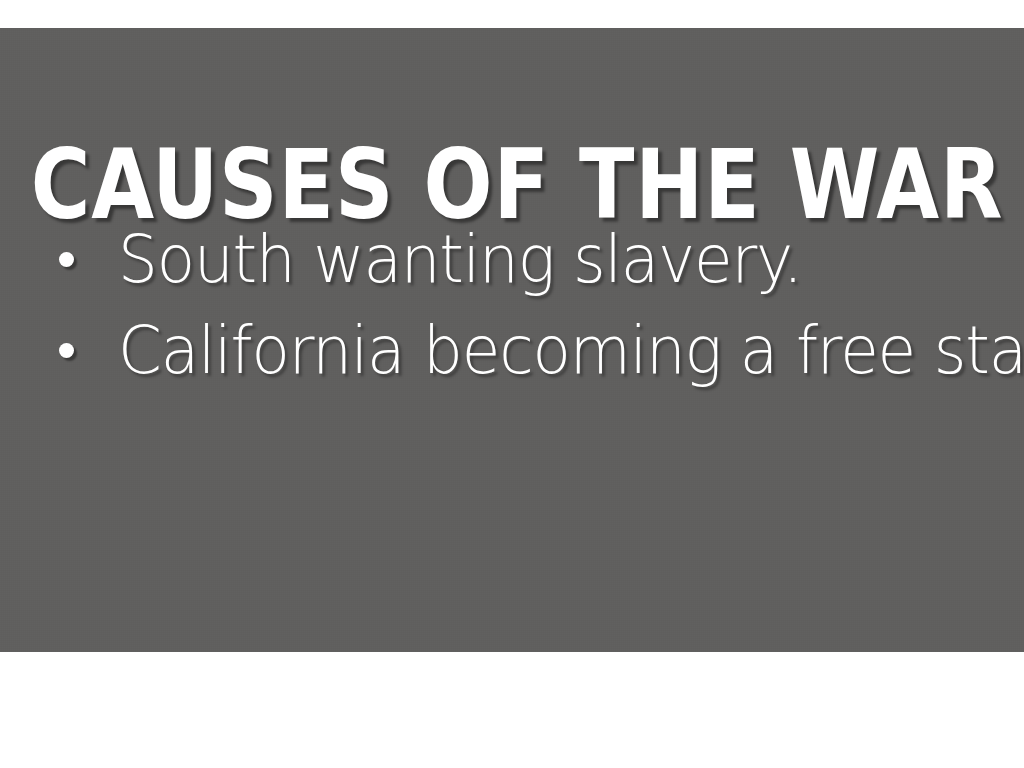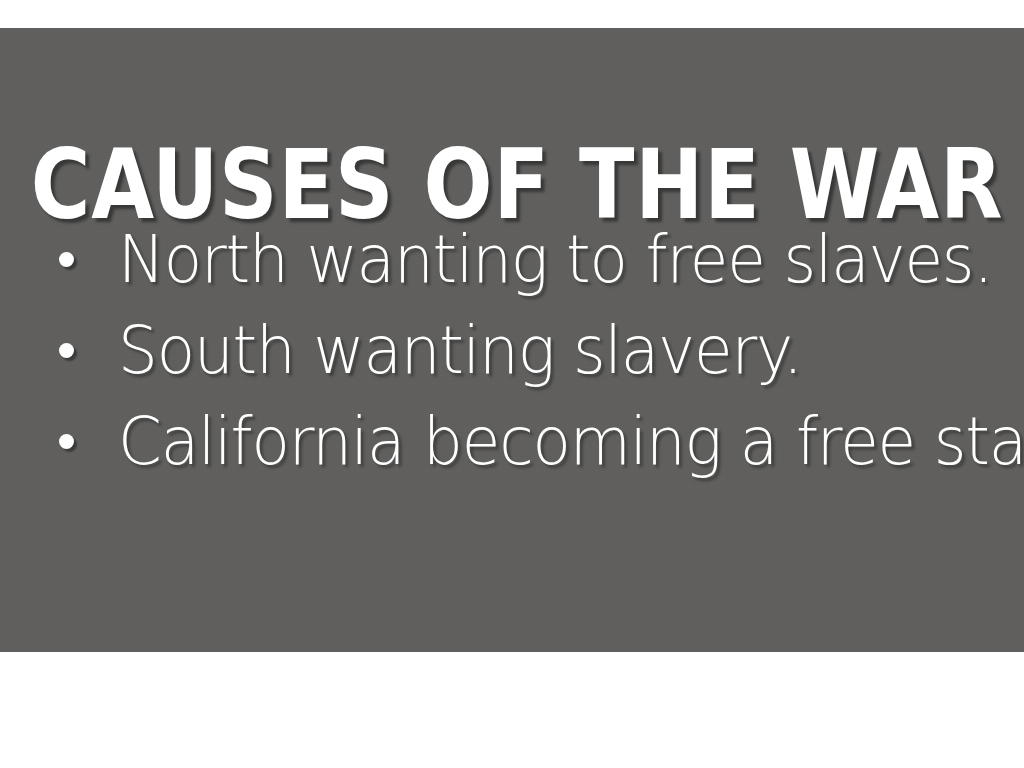--- a/index.html
+++ b/index.html
@@ -120,24 +120,20 @@
 <div id="slide" style="background-color: rgb(96, 95, 94);">
 
   <div id="slide-texture"></div>
 
   <div id="slide-content">
 
     <h1 id="slide-title">CAUSES OF THE WAR</h1>
 
     <ul id="bullet-list">
 
-      <li class="bullet-row">
-        <span class="bullet-marker"></span>
-        <span class="bullet-text">North wanting to free slaves.</span>
-      </li>
 
       <li class="bullet-row">
         <span class="bullet-marker"></span>
         <span class="bullet-text">South wanting slavery.</span>
       </li>
 
 
       <li class="bullet-row">
         <span class="bullet-marker"></span>
         <span class="bullet-text">California becoming a free state</span>

